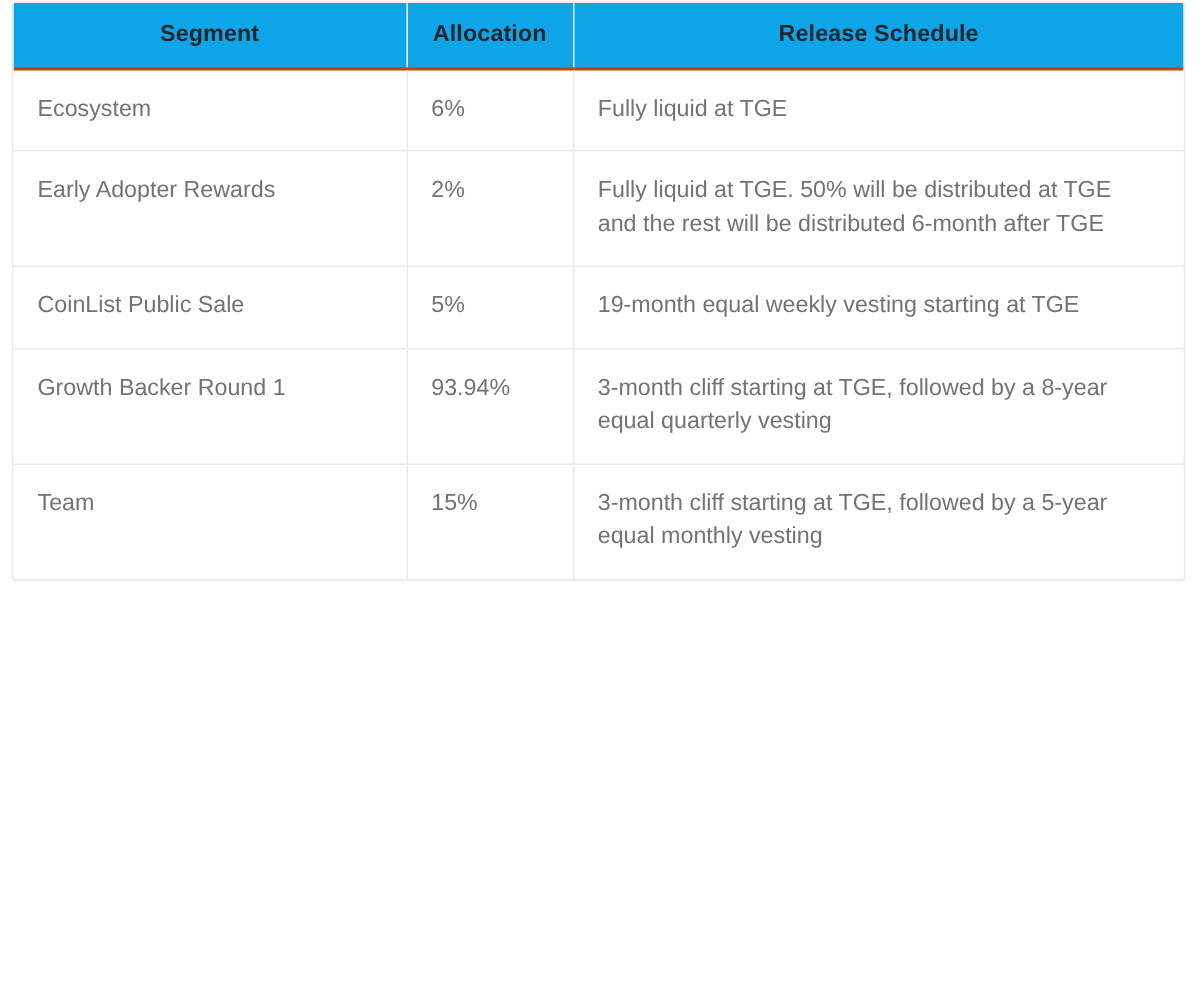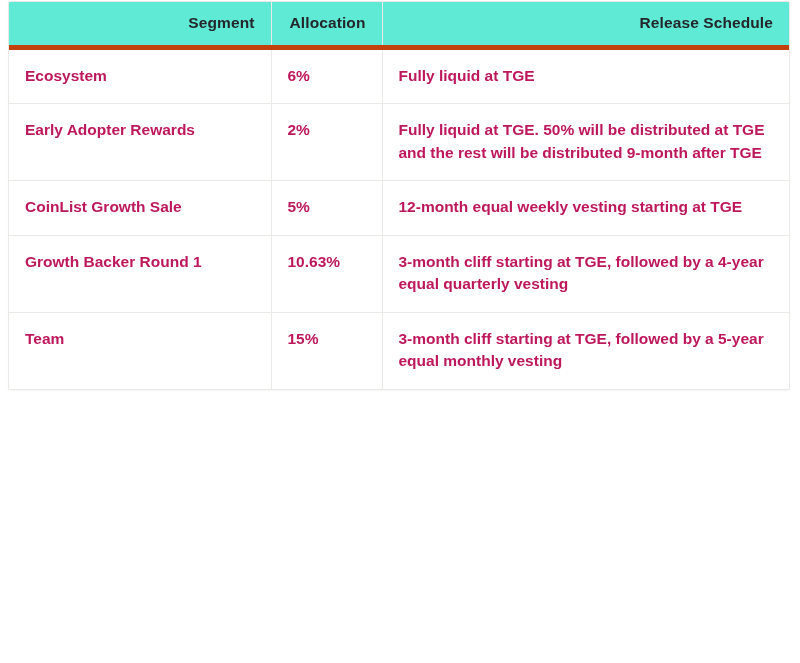--- a/index.html
+++ b/index.html
@@ -32,44 +32,43 @@
     width: 100%;
     border-collapse: collapse;
     table-layout: fixed;
   }
 
   table.alloc-table col.col-segment   { width: 262px; }
   table.alloc-table col.col-alloc     { width: 111px; }
   table.alloc-table col.col-schedule  { width: auto; }
 
   thead th {
-    background: #5eead4;
-    text-align: right;
+    background: #0ea5e9;
+    text-align: center;
     font-weight: 700;
     font-size: 15.5px;
     color: #24262b;
     padding: 12px 16px 13px 16px;
     border-right: 1px solid #eceae7;
-    border-bottom: 5px solid #c2410c;
+    border-bottom: 2px solid #c2410c;
     vertical-align: middle;
     letter-spacing: 0.1px;
     white-space: nowrap;
   }
   thead th:last-child { border-right: none; }
 
   tbody td {
     font-size: 15.5px;
-    color: #be185d;
+    color: #737373;
     padding: 15px 16px 16px 16px;
     border-right: 1px solid #eceae7;
     border-top: 1px solid #eceae7;
     vertical-align: top;
     line-height: 1.45;
     background: #ffffff;
-    font-weight: bold;
   }
   tbody td:last-child { border-right: none; }
 
   tbody tr:first-child td { border-top: none; }
 
   td.cell-segment  { white-space: nowrap; }
   td.cell-alloc    { white-space: nowrap; }
   td.cell-schedule { padding-right: 22px; }
 </style>
 </head>
@@ -91,31 +90,31 @@
     </thead>
     <tbody>
       <tr>
         <td class="cell-segment">Ecosystem</td>
         <td class="cell-alloc">6%</td>
         <td class="cell-schedule">Fully liquid at TGE</td>
       </tr>
       <tr>
         <td class="cell-segment">Early Adopter Rewards</td>
         <td class="cell-alloc">2%</td>
-        <td class="cell-schedule">Fully liquid at TGE. 50% will be distributed at TGE and the rest will be distributed 9-month after TGE</td>
+        <td class="cell-schedule">Fully liquid at TGE. 50% will be distributed at TGE and the rest will be distributed 6-month after TGE</td>
       </tr>
       <tr>
-        <td class="cell-segment">CoinList Growth Sale</td>
+        <td class="cell-segment">CoinList Public Sale</td>
         <td class="cell-alloc">5%</td>
-        <td class="cell-schedule">12-month equal weekly vesting starting at TGE</td>
+        <td class="cell-schedule">19-month equal weekly vesting starting at TGE</td>
       </tr>
       <tr>
         <td class="cell-segment">Growth Backer Round 1</td>
-        <td class="cell-alloc">10.63%</td>
-        <td class="cell-schedule">3-month cliff starting at TGE, followed by a 4-year equal quarterly vesting</td>
+        <td class="cell-alloc">93.94%</td>
+        <td class="cell-schedule">3-month cliff starting at TGE, followed by a 8-year equal quarterly vesting</td>
       </tr>
       <tr>
         <td class="cell-segment">Team</td>
         <td class="cell-alloc">15%</td>
         <td class="cell-schedule">3-month cliff starting at TGE, followed by a 5-year equal monthly vesting</td>
       </tr>
 
     </tbody>
   </table>
 </div>

